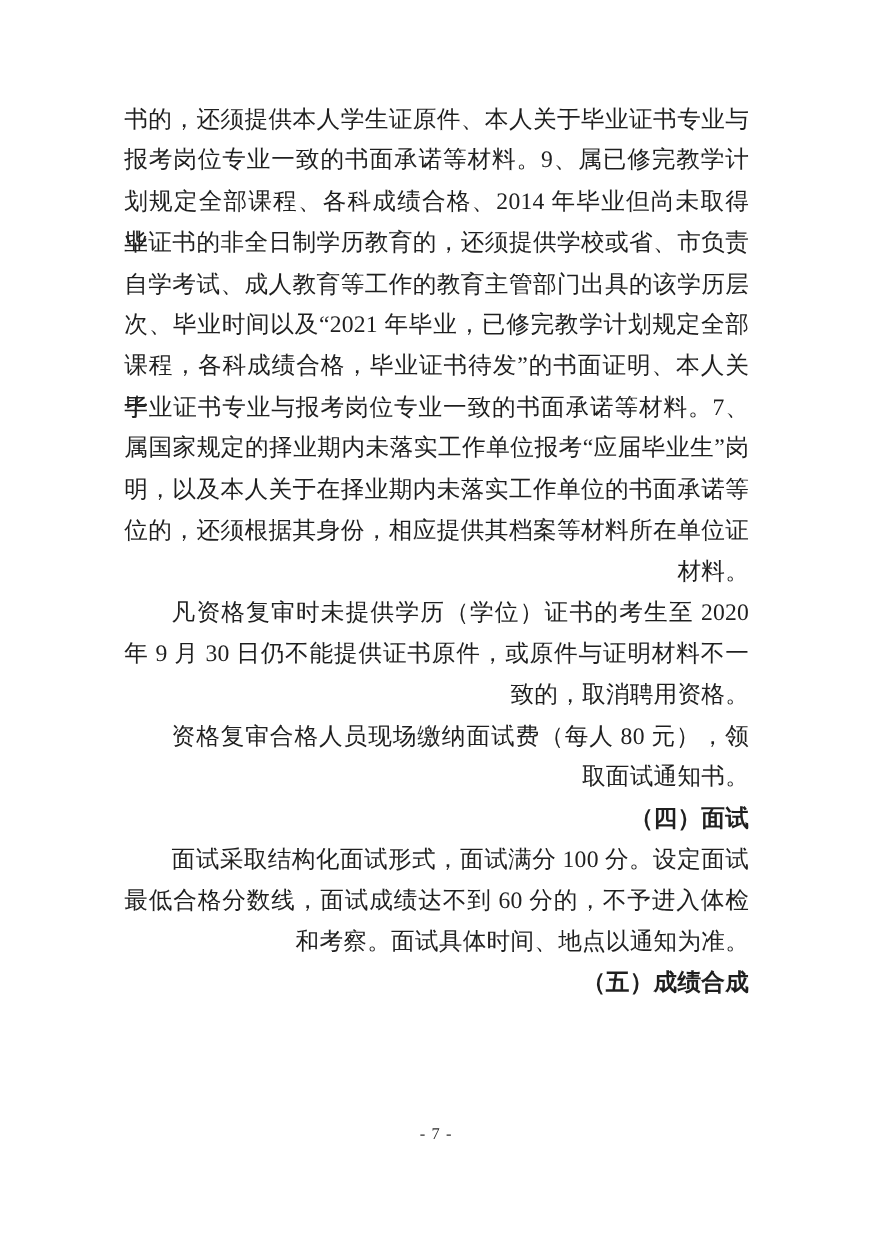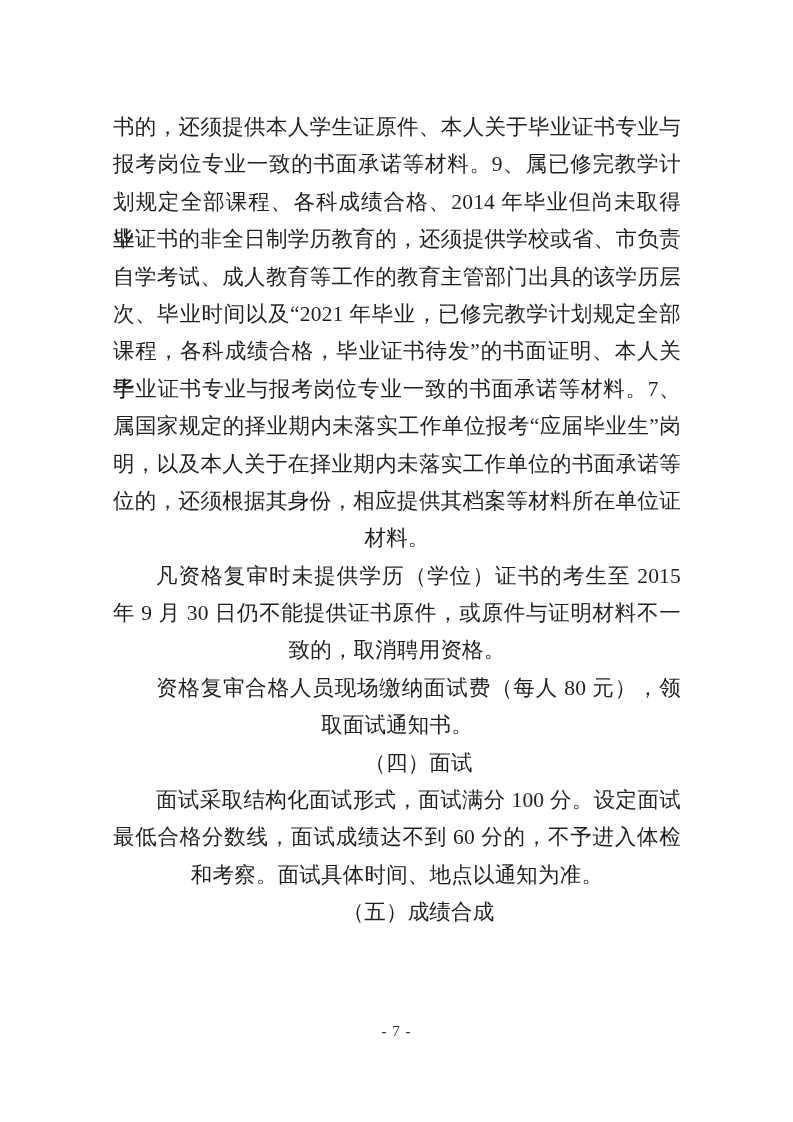--- a/index.html
+++ b/index.html
@@ -11,40 +11,40 @@
   }
   .page {
     position: relative;
     width: 793px;
     height: 1122px;
     background: #ffffff;
     overflow: hidden;
   }
   .doc-body {
     position: absolute;
-    top: 109px;
+    top: 90px;
     left: 113px;
     width: 568px;
     color: #1f1f1f;
   }
   .tline {
     font-size: 21.5px;
     line-height: 37.4px;
     height: 37.4px;
     white-space: pre;
-    text-align: center;
+    text-align: right;
     letter-spacing: 0.2px;
   }
   .tline.just {
     white-space: normal;
     text-align: justify;
     text-align-last: justify;
   }
   .tline.ind { padding-left: 43px; }
-  .tline.bold { font-weight: 400; }
+  .tline.bold { font-weight: 700; }
   .page-footer {
     position: absolute;
     top: 1023px;
     left: 0;
     width: 100%;
     text-align: center;
     font-size: 15px;
     color: #2a2a2a;
     letter-spacing: 1px;
   }
@@ -59,21 +59,21 @@
       <div class="tline just">划规定全部课程、各科成绩合格、2014 年毕业但尚未取得毕</div>
       <div class="tline just">业证书的非全日制学历教育的，还须提供学校或省、市负责</div>
       <div class="tline just">自学考试、成人教育等工作的教育主管部门出具的该学历层</div>
       <div class="tline just">次、毕业时间以及“2021 年毕业，已修完教学计划规定全部</div>
       <div class="tline just">课程，各科成绩合格，毕业证书待发”的书面证明、本人关于</div>
       <div class="tline just">毕业证书专业与报考岗位专业一致的书面承诺等材料。7、</div>
       <div class="tline just">属国家规定的择业期内未落实工作单位报考“应届毕业生”岗</div>
       <div class="tline just">明，以及本人关于在择业期内未落实工作单位的书面承诺等</div>
       <div class="tline just">位的，还须根据其身份，相应提供其档案等材料所在单位证</div>
       <div class="tline">材料。</div>
-      <div class="tline just ind">凡资格复审时未提供学历（学位）证书的考生至 2015</div>
+      <div class="tline just ind">凡资格复审时未提供学历（学位）证书的考生至 2020</div>
       <div class="tline just">年 9 月 30 日仍不能提供证书原件，或原件与证明材料不一</div>
       <div class="tline">致的，取消聘用资格。</div>
       <div class="tline just ind">资格复审合格人员现场缴纳面试费（每人 80 元），领</div>
       <div class="tline">取面试通知书。</div>
       <div class="tline ind bold">（四）面试</div>
       <div class="tline just ind">面试采取结构化面试形式，面试满分 100 分。设定面试</div>
       <div class="tline just">最低合格分数线，面试成绩达不到 60 分的，不予进入体检</div>
       <div class="tline">和考察。面试具体时间、地点以通知为准。</div>
       <div class="tline ind bold">（五）成绩合成</div>
     </div>

